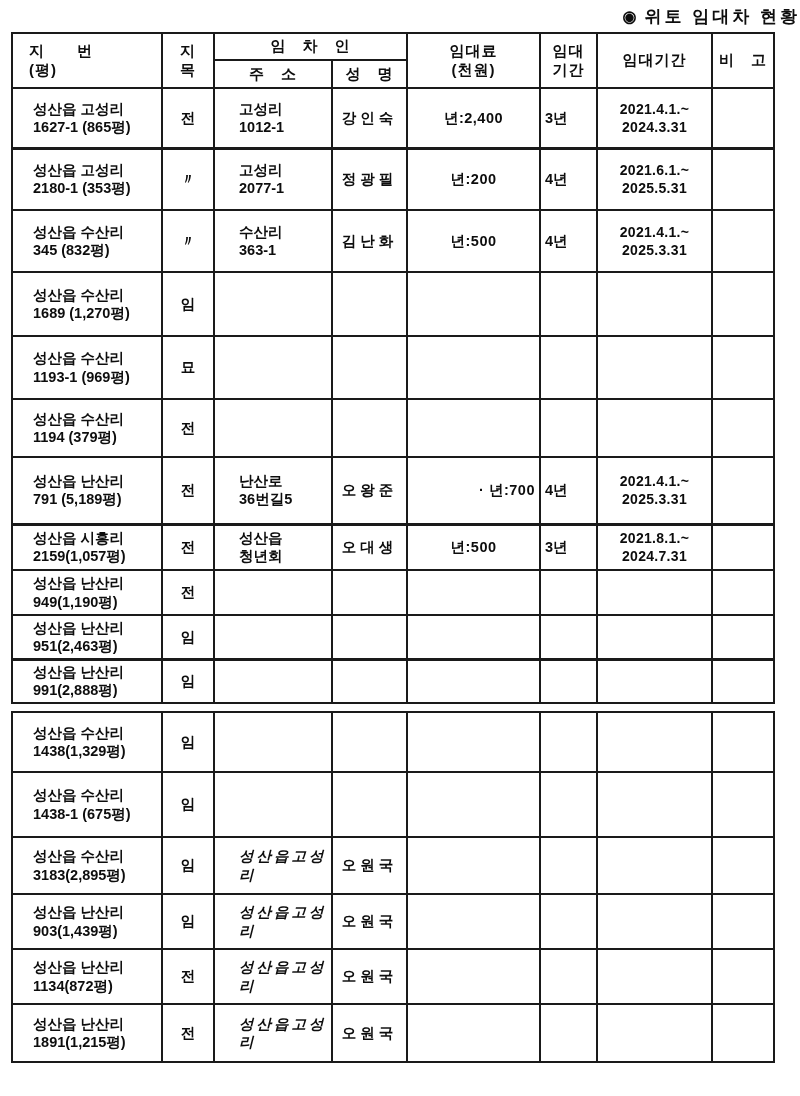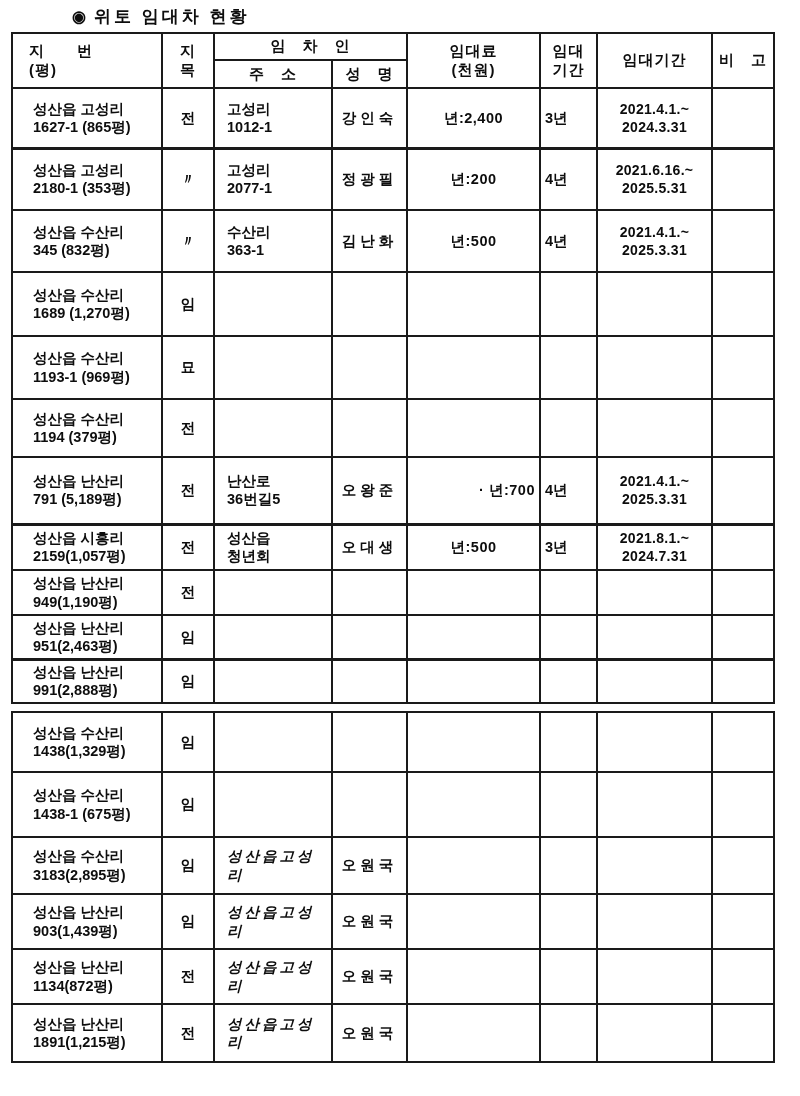--- a/index.html
+++ b/index.html
@@ -10,20 +10,21 @@
     color:#0d0d0d;
     -webkit-font-smoothing:none;
   }
   .page{position:relative;width:800px;height:1096px;overflow:hidden;}
   .title{
     margin:5px 0 4px 72px;
     font-size:17px;
     font-weight:800;
     letter-spacing:3px;
     white-space:nowrap;
+    text-align:right;
   }
   .title .bullet{letter-spacing:0;margin-right:8px;font-size:16px;}
   table.t{
     border-collapse:collapse;
     table-layout:fixed;
     width:762px;
     margin-left:11px;
     border:1px solid #b91c1c;
   }
   #t2{margin-top:7px;}
@@ -33,21 +34,21 @@
     font-weight:700;
     vertical-align:middle;
     white-space:pre-line;
     overflow:hidden;
   }
   .t th{font-size:15px;text-align:center;line-height:1.25;letter-spacing:1px;}
   .t td{font-size:14.5px;line-height:1.25;}
   th.hj{text-align:left;padding-left:16px;}
   td.jb{text-align:left;padding-left:20px;}
   td.jm{text-align:center;}
-  td.ad{text-align:left;padding-left:12px;}
+  td.ad{text-align:left;padding-left:24px;}
   td.ad.sp{letter-spacing:3px;font-style:italic;}
   td.nm{text-align:center;letter-spacing:4px;}
   td.rt{text-align:center;letter-spacing:.5px;}
   td.tm{text-align:left;}
   td.pd{text-align:center;font-size:14px;line-height:1.3;letter-spacing:.3px;}
   td.nt{}
   tr.thick td{border-bottom-width:3px;}
 </style>
 </head>
 <body>
@@ -104,21 +105,21 @@
       </tr>
       <tr style="height:62px">
         <td class="jb">성산읍 고성리
 2180-1 (353평)</td>
         <td class="jm">〃</td>
         <td class="ad">고성리
 2077-1</td>
         <td class="nm">정광필</td>
         <td class="rt">년:200</td>
         <td class="tm">4년</td>
-        <td class="pd">2021.6.16.~
+        <td class="pd">2021.6.1.~
 2025.5.31</td>
         <td class="nt"></td>
       </tr>
       <tr style="height:62px">
         <td class="jb">성산읍 수산리
 345 (832평)</td>
         <td class="jm">〃</td>
         <td class="ad">수산리
 363-1</td>
         <td class="nm">김난화</td>

